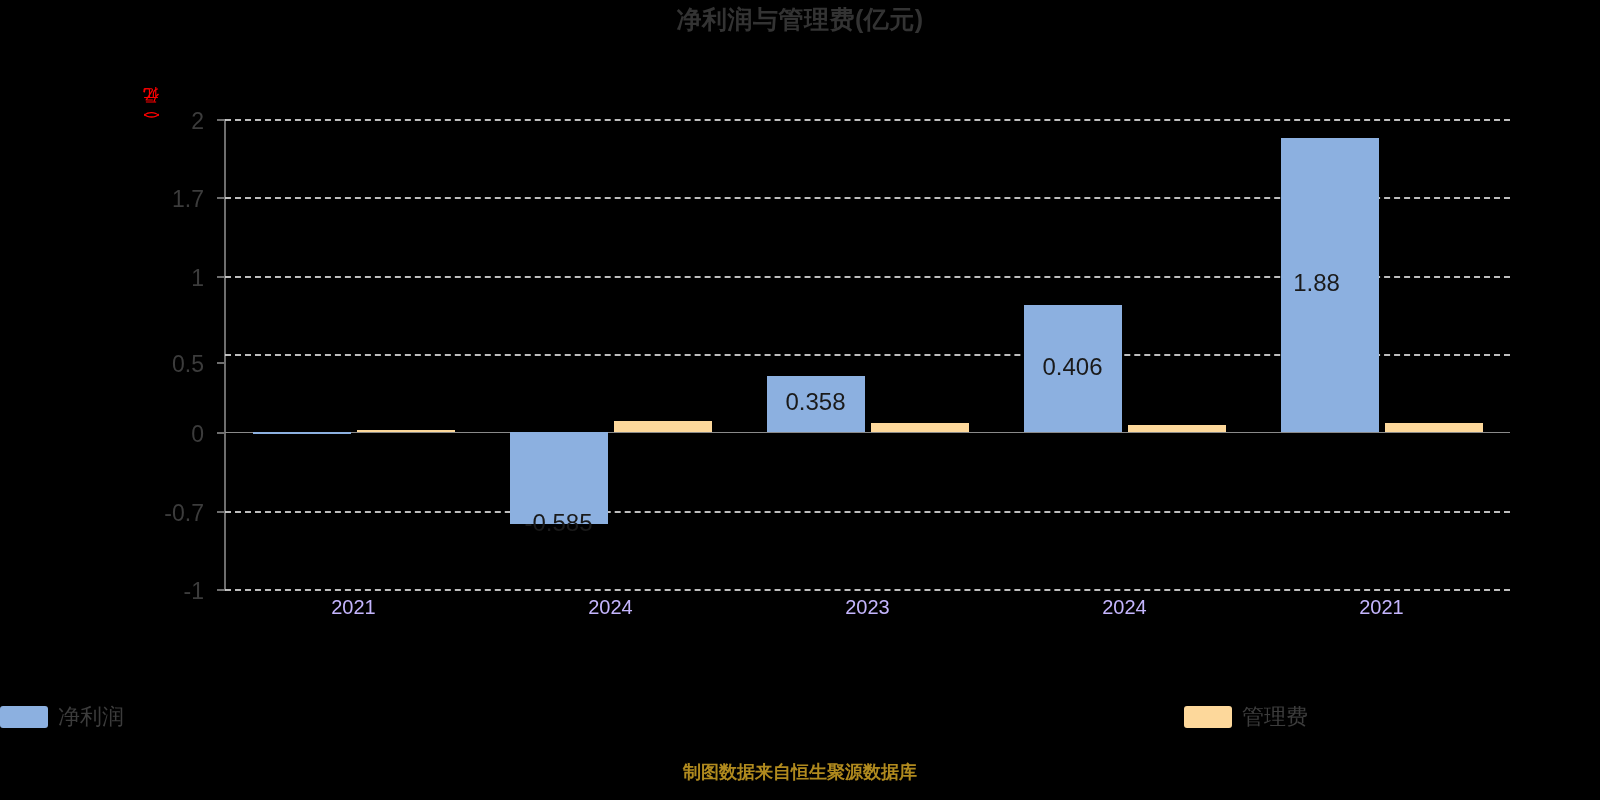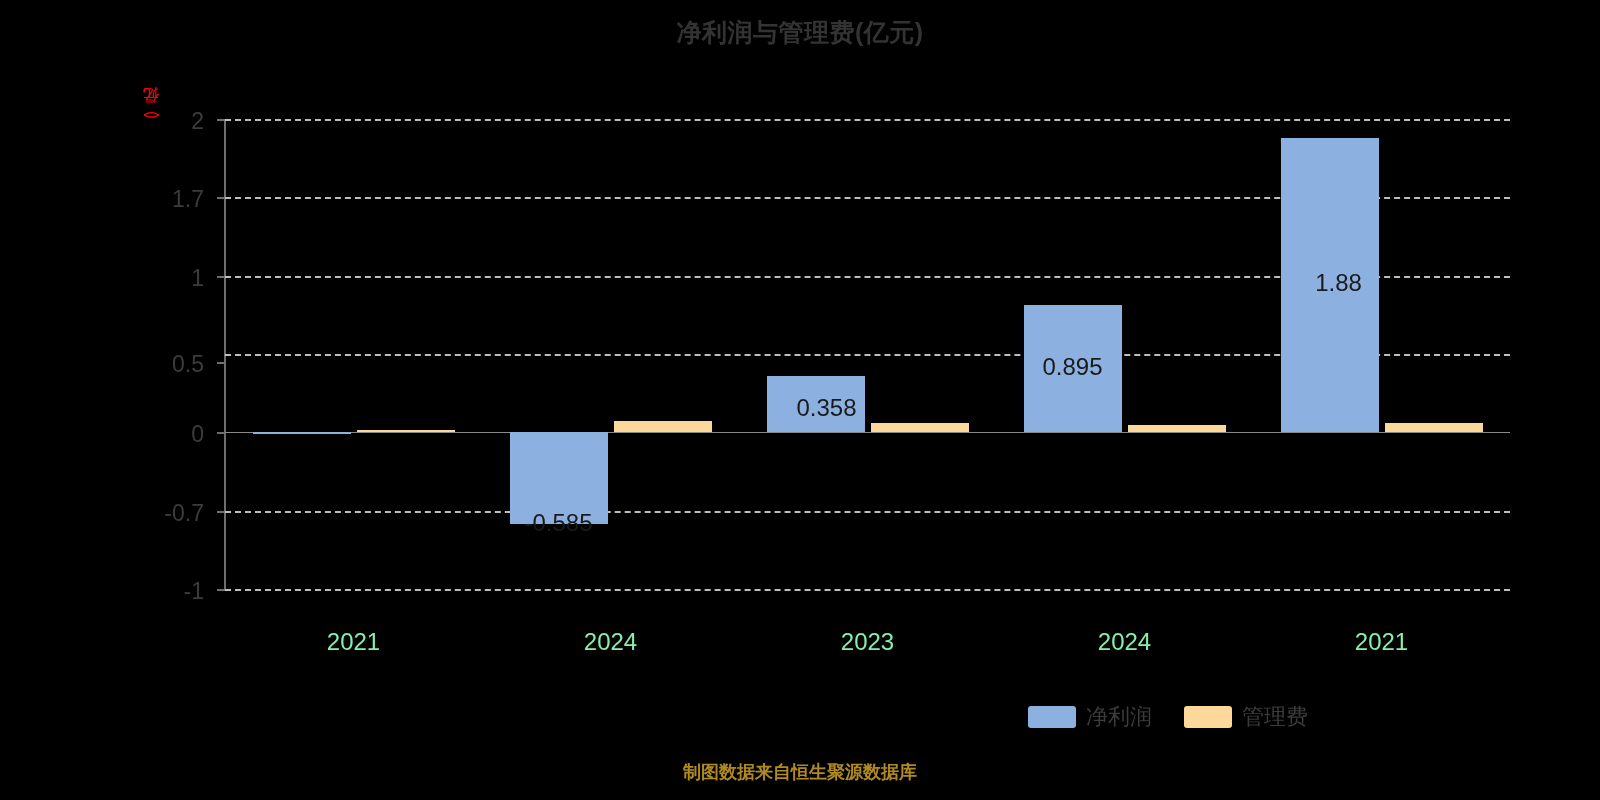--- a/index.html
+++ b/index.html
@@ -11,21 +11,21 @@
     width: 1600px;
     height: 800px;
     overflow: hidden;
     font-family: "Liberation Sans", "DejaVu Sans", sans-serif;
     position: relative;
   }
 
   
   #chart-title {
     position: absolute;
-    top: 16px;
+    top: 3px;
     left: 0;
     width: 1600px;
     text-align: center;
     font-size: 25px;
     font-weight: bold;
     color: #333333;
     letter-spacing: 0.5px;
     white-space: nowrap;
   }
 
@@ -106,35 +106,35 @@
     left: 50%;
     transform: translateX(-50%);
     font-size: 24px;
     color: #1a1a1a;
     white-space: nowrap;
   }
 
   
   .x-tick-label {
     position: absolute;
-    top: 628px;
+    top: 596px;
     transform: translateX(-50%);
-    font-size: 24px;
-    color: #86efac;
+    font-size: 20px;
+    color: #c4b5fd;
     white-space: nowrap;
   }
 
   
   #legend {
     position: absolute;
     top: 702px;
     left: 0;
     width: 1308px;
     display: flex;
-    justify-content: flex-end;
+    justify-content: space-between;
     align-items: center;
     gap: 32px;
   }
   .legend-item {
     display: flex;
     align-items: center;
     gap: 10px;
   }
   .legend-swatch {
     width: 48px;
@@ -206,31 +206,31 @@
         <div class="bar" title="净利润 2021: 0.005" style="left: 0px; width: 98px; top: 312.55px; bottom: auto; height: 2px; background: rgb(140, 176, 224);"></div>
         <div class="bar" title="管理费 2021: 0.012" style="left: 104px; width: 98px; top: 311.453px; bottom: auto; height: 2px; background: rgb(253, 216, 155);"></div>
       </div>
       <div class="bar-group" style="left: 284.5px; width: 202px;">
         <div class="bar" title="净利润 2022: -0.585" style="left: 0px; width: 98px; top: 313.333px; bottom: auto; height: 91.65px; background: rgb(140, 176, 224);"></div>
         <div class="bar-label" style="left: 49px; top: 343.158px; margin-top: 47px;">-0.585</div>
         <div class="bar" title="管理费 2022: 0.07" style="left: 104px; width: 98px; top: 302.367px; bottom: auto; height: 10.9667px; background: rgb(253, 216, 155);"></div>
       </div>
       <div class="bar-group" style="left: 541.5px; width: 202px;">
         <div class="bar" title="净利润 2023: 0.358" style="left: 0px; width: 98px; top: 257.247px; bottom: auto; height: 56.0867px; background: rgb(140, 176, 224);"></div>
-        <div class="bar-label" style="left: 60px; top: 269.29px; margin-top: 6px;">0.358</div>
+        <div class="bar-label" style="left: 49px; top: 269.29px;">0.358</div>
         <div class="bar" title="管理费 2023: 0.06" style="left: 104px; width: 98px; top: 303.933px; bottom: auto; height: 9.4px; background: rgb(253, 216, 155);"></div>
       </div>
       <div class="bar-group" style="left: 798.5px; width: 202px;">
         <div class="bar" title="净利润 2024: 0.813" style="left: 0px; width: 98px; top: 185.963px; bottom: auto; height: 127.37px; background: rgb(140, 176, 224);"></div>
-        <div class="bar-label" style="left: 49px; top: 233.648px;">0.895</div>
+        <div class="bar-label" style="left: 49px; top: 233.648px;">0.406</div>
         <div class="bar" title="管理费 2024: 0.045" style="left: 104px; width: 98px; top: 306.283px; bottom: auto; height: 7.05px; background: rgb(253, 216, 155);"></div>
       </div>
       <div class="bar-group" style="left: 1055.5px; width: 202px;">
         <div class="bar" title="净利润 2025: 1.88" style="left: 0px; width: 98px; top: 18.8px; bottom: auto; height: 294.533px; background: rgb(140, 176, 224);"></div>
-        <div class="bar-label" style="left: 58px; top: 150.067px;">1.88</div>
+        <div class="bar-label" style="left: 36px; top: 150.067px;">1.88</div>
         <div class="bar" title="管理费 2025: 0.062" style="left: 104px; width: 98px; top: 303.62px; bottom: auto; height: 9.71333px; background: rgb(253, 216, 155);"></div>
       </div>
     </div>
 </div>
 
 <div id="x-axis-labels">
     <div class="x-tick-label" style="left: 353.5px;">2021</div>
     <div class="x-tick-label" style="left: 610.5px;">2024</div>
     <div class="x-tick-label" style="left: 867.5px;">2023</div>
     <div class="x-tick-label" style="left: 1124.5px;">2024</div>

